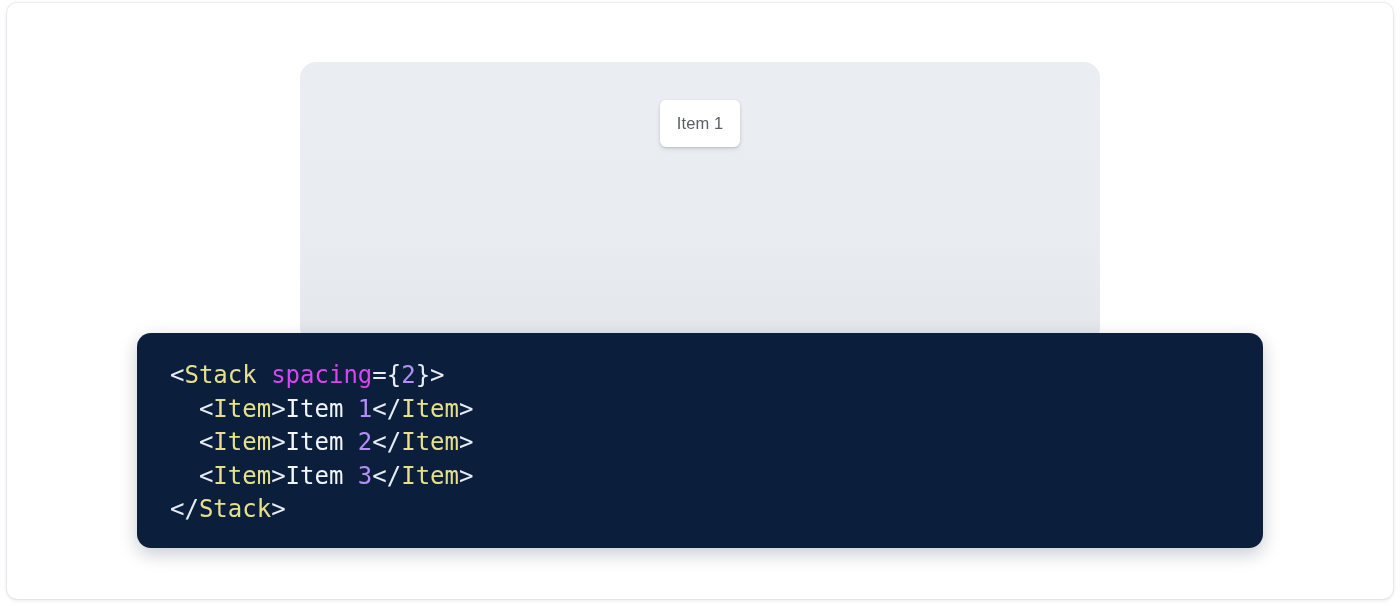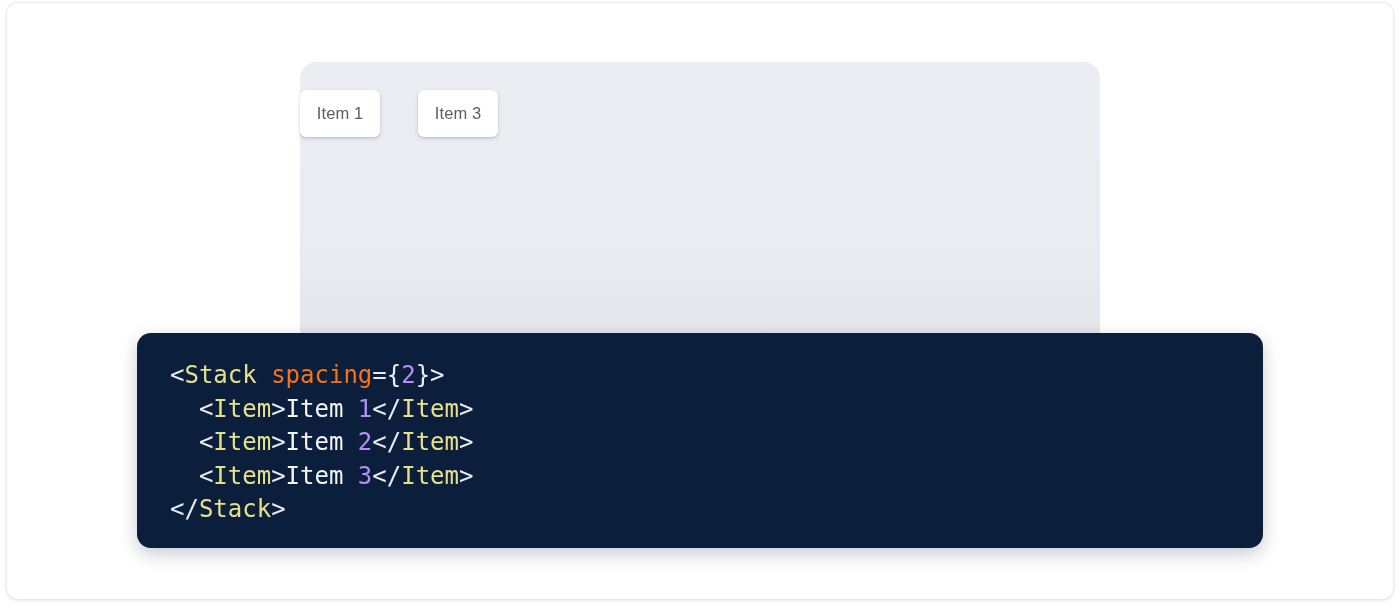--- a/index.html
+++ b/index.html
@@ -36,27 +36,27 @@
     top: 59px;       
     width: 800px;
     height: 282px;
     border-radius: 16px;
     background: linear-gradient(180deg, #eaedf2 0%, #e9ecf1 60%, #e3e6eb 100%);
   }
 
   #stack {
     position: absolute;
     left: 0;
-    top: 0;
+    top: 10px;
     width: 100%;
     display: flex;
-    flex-direction: row;
+    flex-direction: column;
     align-items: center;
     padding-top: 28px;
-    gap: 38px;
+    gap: 24px;
   }
 
   .stack-item {
     width: 80px;
     height: 47px;
     box-sizing: border-box;
     background: #ffffff;
     border-radius: 6px;
     display: flex;
     align-items: center;
@@ -86,36 +86,33 @@
     margin: 0;
     font-family: "DejaVu Sans Mono", "Liberation Mono", monospace;
     font-size: 24px;
     line-height: 33.6px;
     color: #e8edf5;
     white-space: pre;
   }
 
   .tok-punct { color: #e8edf5; }
   .tok-tag   { color: #e6e08a; text-align: right; }
-  .tok-attr  { color: #f97316; }
+  .tok-attr  { color: #d946ef; }
   .tok-num   { color: #b38ef5; }
   .tok-text  { color: #f2f5fa; }
 </style>
 </head>
 <body>
 
 <div id="page-card">
 
   <div id="preview-panel">
     <div id="stack">
         <div class="stack-item">
           <span>Item 1</span>
-        </div>
-        <div class="stack-item">
-          <span>Item 3</span>
         </div>
       </div>
   </div>
 
   <div id="code-block">
     <pre><span class="tok-punct">&lt;</span><span class="tok-tag">Stack</span><span class="tok-punct"> </span><span class="tok-attr">spacing</span><span class="tok-punct">={</span><span class="tok-num">2</span><span class="tok-punct">}&gt;</span>
   <span class="tok-punct">&lt;</span><span class="tok-tag">Item</span><span class="tok-punct">&gt;</span><span class="tok-text">Item </span><span class="tok-num">1</span><span class="tok-punct">&lt;/</span><span class="tok-tag">Item</span><span class="tok-punct">&gt;</span>
   <span class="tok-punct">&lt;</span><span class="tok-tag">Item</span><span class="tok-punct">&gt;</span><span class="tok-text">Item </span><span class="tok-num">2</span><span class="tok-punct">&lt;/</span><span class="tok-tag">Item</span><span class="tok-punct">&gt;</span>
   <span class="tok-punct">&lt;</span><span class="tok-tag">Item</span><span class="tok-punct">&gt;</span><span class="tok-text">Item </span><span class="tok-num">3</span><span class="tok-punct">&lt;/</span><span class="tok-tag">Item</span><span class="tok-punct">&gt;</span>
 <span class="tok-punct">&lt;/</span><span class="tok-tag">Stack</span><span class="tok-punct">&gt;</span></pre>

